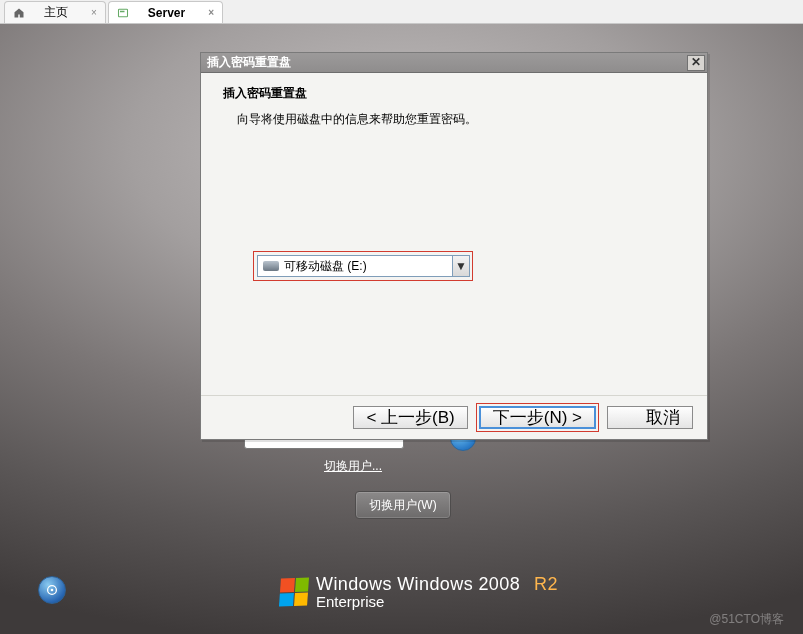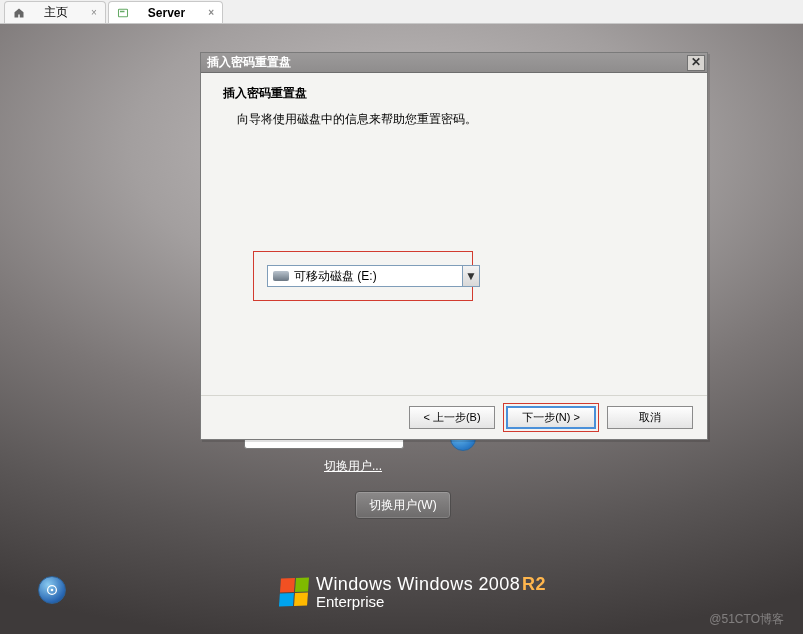--- a/index.html
+++ b/index.html
@@ -79,21 +79,21 @@
   }
   .flag { width: 28px; height: 28px; display: grid;
           grid-template-columns: 1fr 1fr; grid-template-rows: 1fr 1fr; gap: 1px;
           transform: skewX(-6deg) rotate(-2deg); }
   .flag span:nth-child(1){background:#f25022;}
   .flag span:nth-child(2){background:#7fba00;}
   .flag span:nth-child(3){background:#00a4ef;}
   .flag span:nth-child(4){background:#ffb900;}
   .brandtext .l1 { font-size: 18px; font-weight: 300; letter-spacing: .4px; }
   .brandtext .l1 .yr { font-weight: 300; }
-  .brandtext .l1 .r2 { color:#ffb64d; font-weight: 700; margin-left:2px; }
+  .brandtext .l1 .r2 { color:#ffb64d; font-weight: 400; margin-left:14px; }
   .brandtext .l2 { font-size: 15px; margin-top:-2px; }
 
   .watermark {
     position: absolute; right: 19px; bottom: 6px;
     color: rgba(255,255,255,.35); font-size: 12px;
   }
 
   
   .dialog {
     position: absolute; left: 200px; top: 28px;
@@ -113,43 +113,43 @@
     width:18px;height:16px;background:#d7d4d0;
     border:1px solid #717171;color:#333;line-height:13px;text-align:center;
     font-family: Arial; font-size:12px;
   }
   .content { position: relative; height: calc(100% - 20px - 44px); padding: 12px 18px 0 22px; color:#000;}
   .content .h1 { font-weight: bold; margin-bottom: 9px; }
   .content .h2 { margin-left: 14px; }
   .fieldlabel { position:absolute; left:58px; top:158px; }
   .combo-wrap {
     position:absolute; left:52px; top:178px;
-    width:220px; padding:13px; border:1px solid #d23b2f;
+    width:220px; padding:3px; border:1px solid #d23b2f;
   }
   .combo {
     width:213px; height:22px; border:1px solid #7f9db9;
     background:#fff; display:flex; align-items:center;
     font-size:12px;
   }
   .combo .disk-ico{ width:16px;height:10px;margin:0 5px;
     background:linear-gradient(#b9c3cd,#6b7783);border-radius:2px;}
   .combo .arrow{ margin-left:auto;width:17px;height:20px;
     border-left:1px solid #7f9db9;background:linear-gradient(#f3f3f3,#d8d8d8);
     display:flex;align-items:center;justify-content:center;color:#333;}
 
   .btnbar {
     height:44px; border-top:1px solid #d6d6d0;
     display:flex; justify-content:flex-end; align-items:center;
     gap:8px; padding-right:14px;
   }
   .wbtn {
     min-width:86px; height:23px; line-height:21px;
     background:linear-gradient(#fefefe,#e4e4e4);
-    border:1px solid #8b8b8b; font-size:11px;
-    text-align:center; padding:0 6px;
+    border:1px solid #8b8b8b; font-size:17px;
+    text-align:right; padding:0 12px;
   }
   .next-hl { padding:2px; border:1px solid #d23b2f; }
   .next-hl .wbtn{ border:2px solid #4a90d9; min-width:90px; height:23px; line-height:19px;}
 
 </style>
 </head>
 <body>
 
 <div class="tabstrip">
   <div class="tab">

